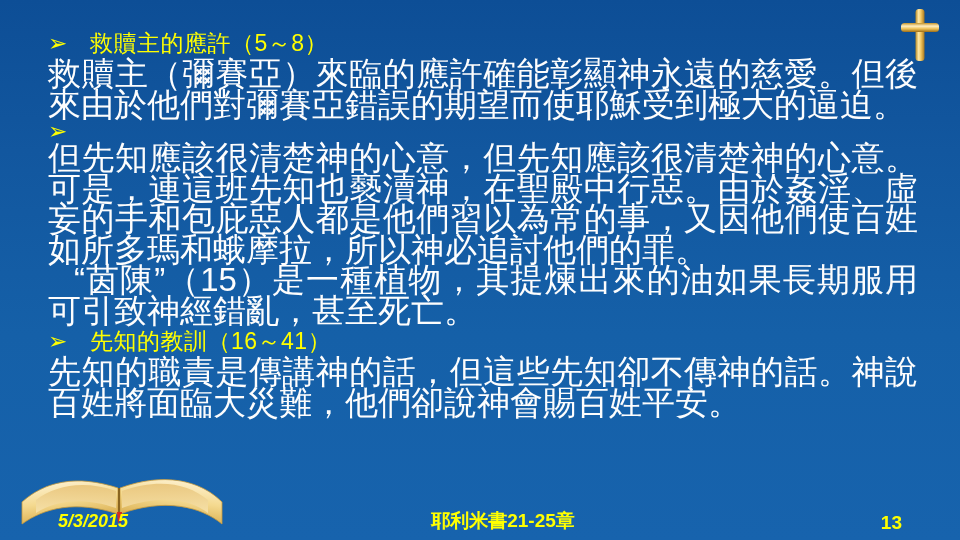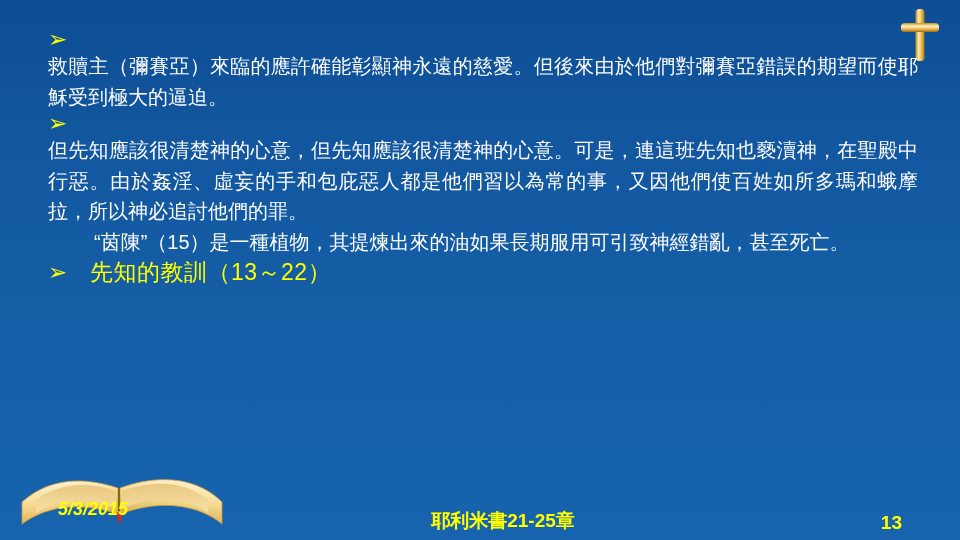--- a/index.html
+++ b/index.html
@@ -50,44 +50,43 @@
     width: 30px;
     margin-right: 12px;
     flex: 0 0 auto;
     line-height: 1;
   }
   .heading .htext {
     display: inline-block;
   }
   .para {
     color: #fdfdfd;
-    font-size: 20px;
+    font-size: 33px;
     line-height: 30.5px;
     margin: 0;
     letter-spacing: 0px;
     text-align: justify;
     text-justify: inter-character;
   }
   .para.indent {
     text-indent: 26px;
-    margin-left: 20px;
   }
   
   .book {
     position: absolute;
     left: 14px;
     bottom: 6px;
     width: 220px;
     height: 76px;
   }
   
   .footer-date {
     position: absolute;
     left: 58px;
-    bottom: 20px;
+    bottom: 8px;
     color: #ffff00;
     font-size: 18px;
     font-weight: bold;
     font-style: italic;
     letter-spacing: 0px;
   }
   .footer-title {
     position: absolute;
     left: 0;
     right: 0;
@@ -130,37 +129,39 @@
       </defs>
       <rect x="19.5" y="3" width="9" height="52" rx="3.5" fill="url(#goldv)"></rect>
       <rect x="5" y="17" width="38" height="9" rx="3.5" fill="url(#goldh)"></rect>
     </svg>
   </div>
 
   <div class="content">
 
     <div class="heading">
       <span class="bullet">➢</span>
+      <span class="htext">救贖主的應許（5～8）</span>
     </div>
 
     <p class="para">救贖主（彌賽亞）來臨的應許確能彰顯神永遠的慈愛。但後來由於他們對彌賽亞錯誤的期望而使耶穌受到極大的逼迫。</p>
 
     <div class="heading">
       <span class="bullet">➢</span>
     </div>
 
     <p class="para">但先知應該很清楚神的心意，但先知應該很清楚神的心意。可是，連這班先知也褻瀆神，在聖殿中行惡。由於姦淫、虛妄的手和包庇惡人都是他們習以為常的事，又因他們使百姓如所多瑪和蛾摩拉，所以神必追討他們的罪。</p>
 
     <p class="para indent">“茵陳”（15）是一種植物，其提煉出來的油如果長期服用可引致神經錯亂，甚至死亡。</p>
 
     <div class="heading">
       <span class="bullet">➢</span>
-      <span class="htext">先知的教訓（13～22）</span>
+      <span class="htext">先知的教訓（16～41）</span>
     </div>
 
+    <p class="para">先知的職責是傳講神的話，但這些先知卻不傳神的話。神說百姓將面臨大災難，他們卻說神會賜百姓平安。</p>
 
   </div>
 
   <div class="book">
     <svg width="220" height="76" viewBox="0 0 220 76" xmlns="http://www.w3.org/2000/svg">
       <defs>
         <linearGradient id="pageL" x1="0" y1="0" x2="0.3" y2="1">
           <stop offset="0%" stop-color="#fff6dd"></stop>
           <stop offset="55%" stop-color="#f4d98f"></stop>
           <stop offset="100%" stop-color="#d9ae4e"></stop>

